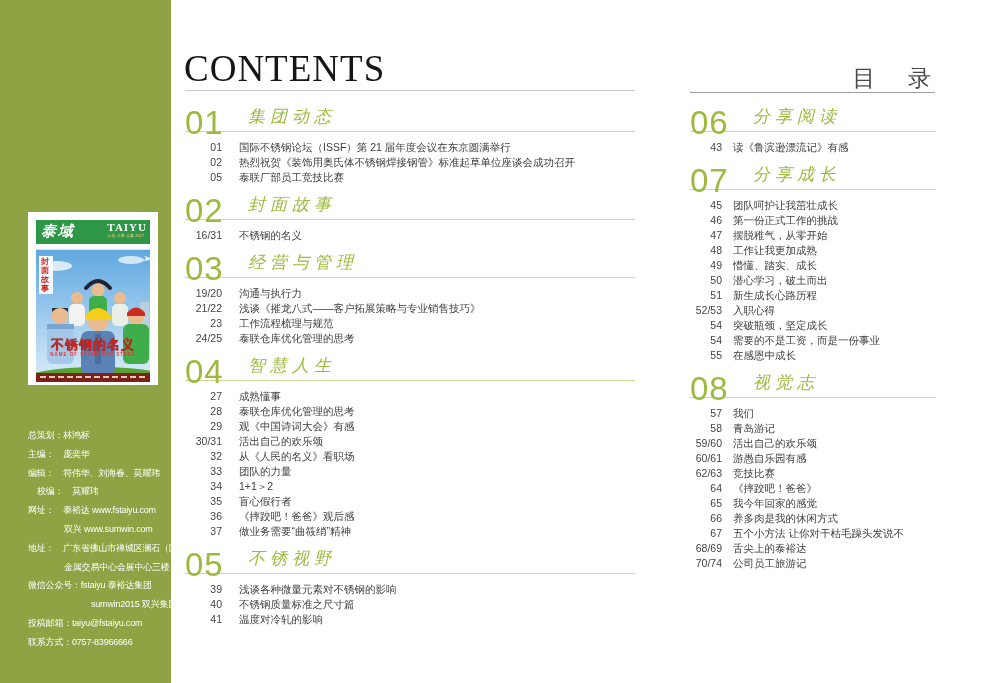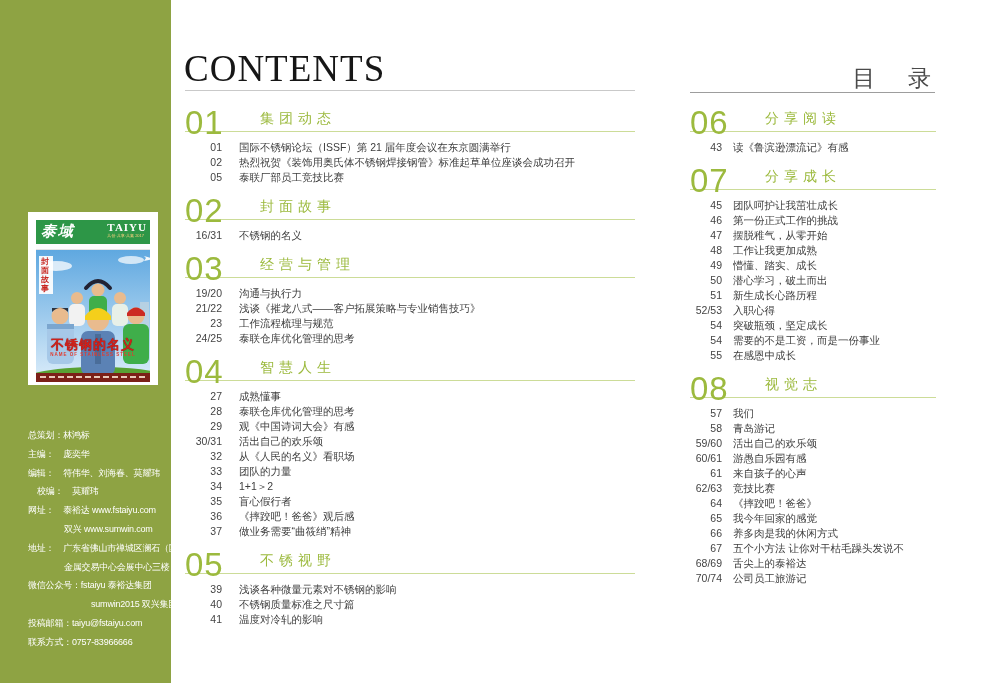--- a/index.html
+++ b/index.html
@@ -42,21 +42,21 @@
   .mulu-rule{position:absolute;left:690px;top:92px;width:245px;height:1px;background:#9d9d9d;}
 
   
   .col{position:absolute;top:103px;}
   .col-left{left:185px;width:450px;}
   .col-right{left:690px;width:246px;}
   .sec{margin-bottom:6px;}
   .sec-head{position:relative;height:28px;border-bottom:1px solid #ccdc98;margin-bottom:8px;}
   .sec-num{position:absolute;left:0;bottom:-7px;font-size:33px;line-height:30px;color:#9cba3e;
          letter-spacing:1px;font-weight:normal;}
-  .sec-title{position:absolute;left:75px;bottom:3px;font-size:14px;letter-spacing:5px;color:#9cba3e;}
+  .sec-title{position:absolute;left:63px;bottom:3px;font-size:17px;letter-spacing:5px;color:#9cba3e;font-style:italic;}
   .rows{}
   .row{display:flex;height:15px;line-height:15px;font-size:10.5px;color:#3d3d3d;cursor:pointer;}
   .pg{flex:none;text-align:right;color:#444;}
   .col-left .pg{width:37px;margin-right:17px;}
   .col-right .pg{width:32px;margin-right:11px;}
   .ttl{white-space:nowrap;overflow:hidden;}
 </style>
 </head>
 <body>
 
@@ -344,24 +344,20 @@
         </div>
         <div class="row">
           <span class="pg">59/60</span>
           <span class="ttl">活出自己的欢乐颂</span>
         </div>
         <div class="row">
           <span class="pg">60/61</span>
           <span class="ttl">游愚自乐园有感</span>
         </div>
         <div class="row">
-          <span class="pg">61</span>
-          <span class="ttl">来自孩子的心声</span>
-        </div>
-        <div class="row">
           <span class="pg">62/63</span>
           <span class="ttl">竞技比赛</span>
         </div>
         <div class="row">
           <span class="pg">64</span>
           <span class="ttl">《摔跤吧！爸爸》</span>
         </div>
         <div class="row">
           <span class="pg">65</span>
           <span class="ttl">我今年回家的感觉</span>

